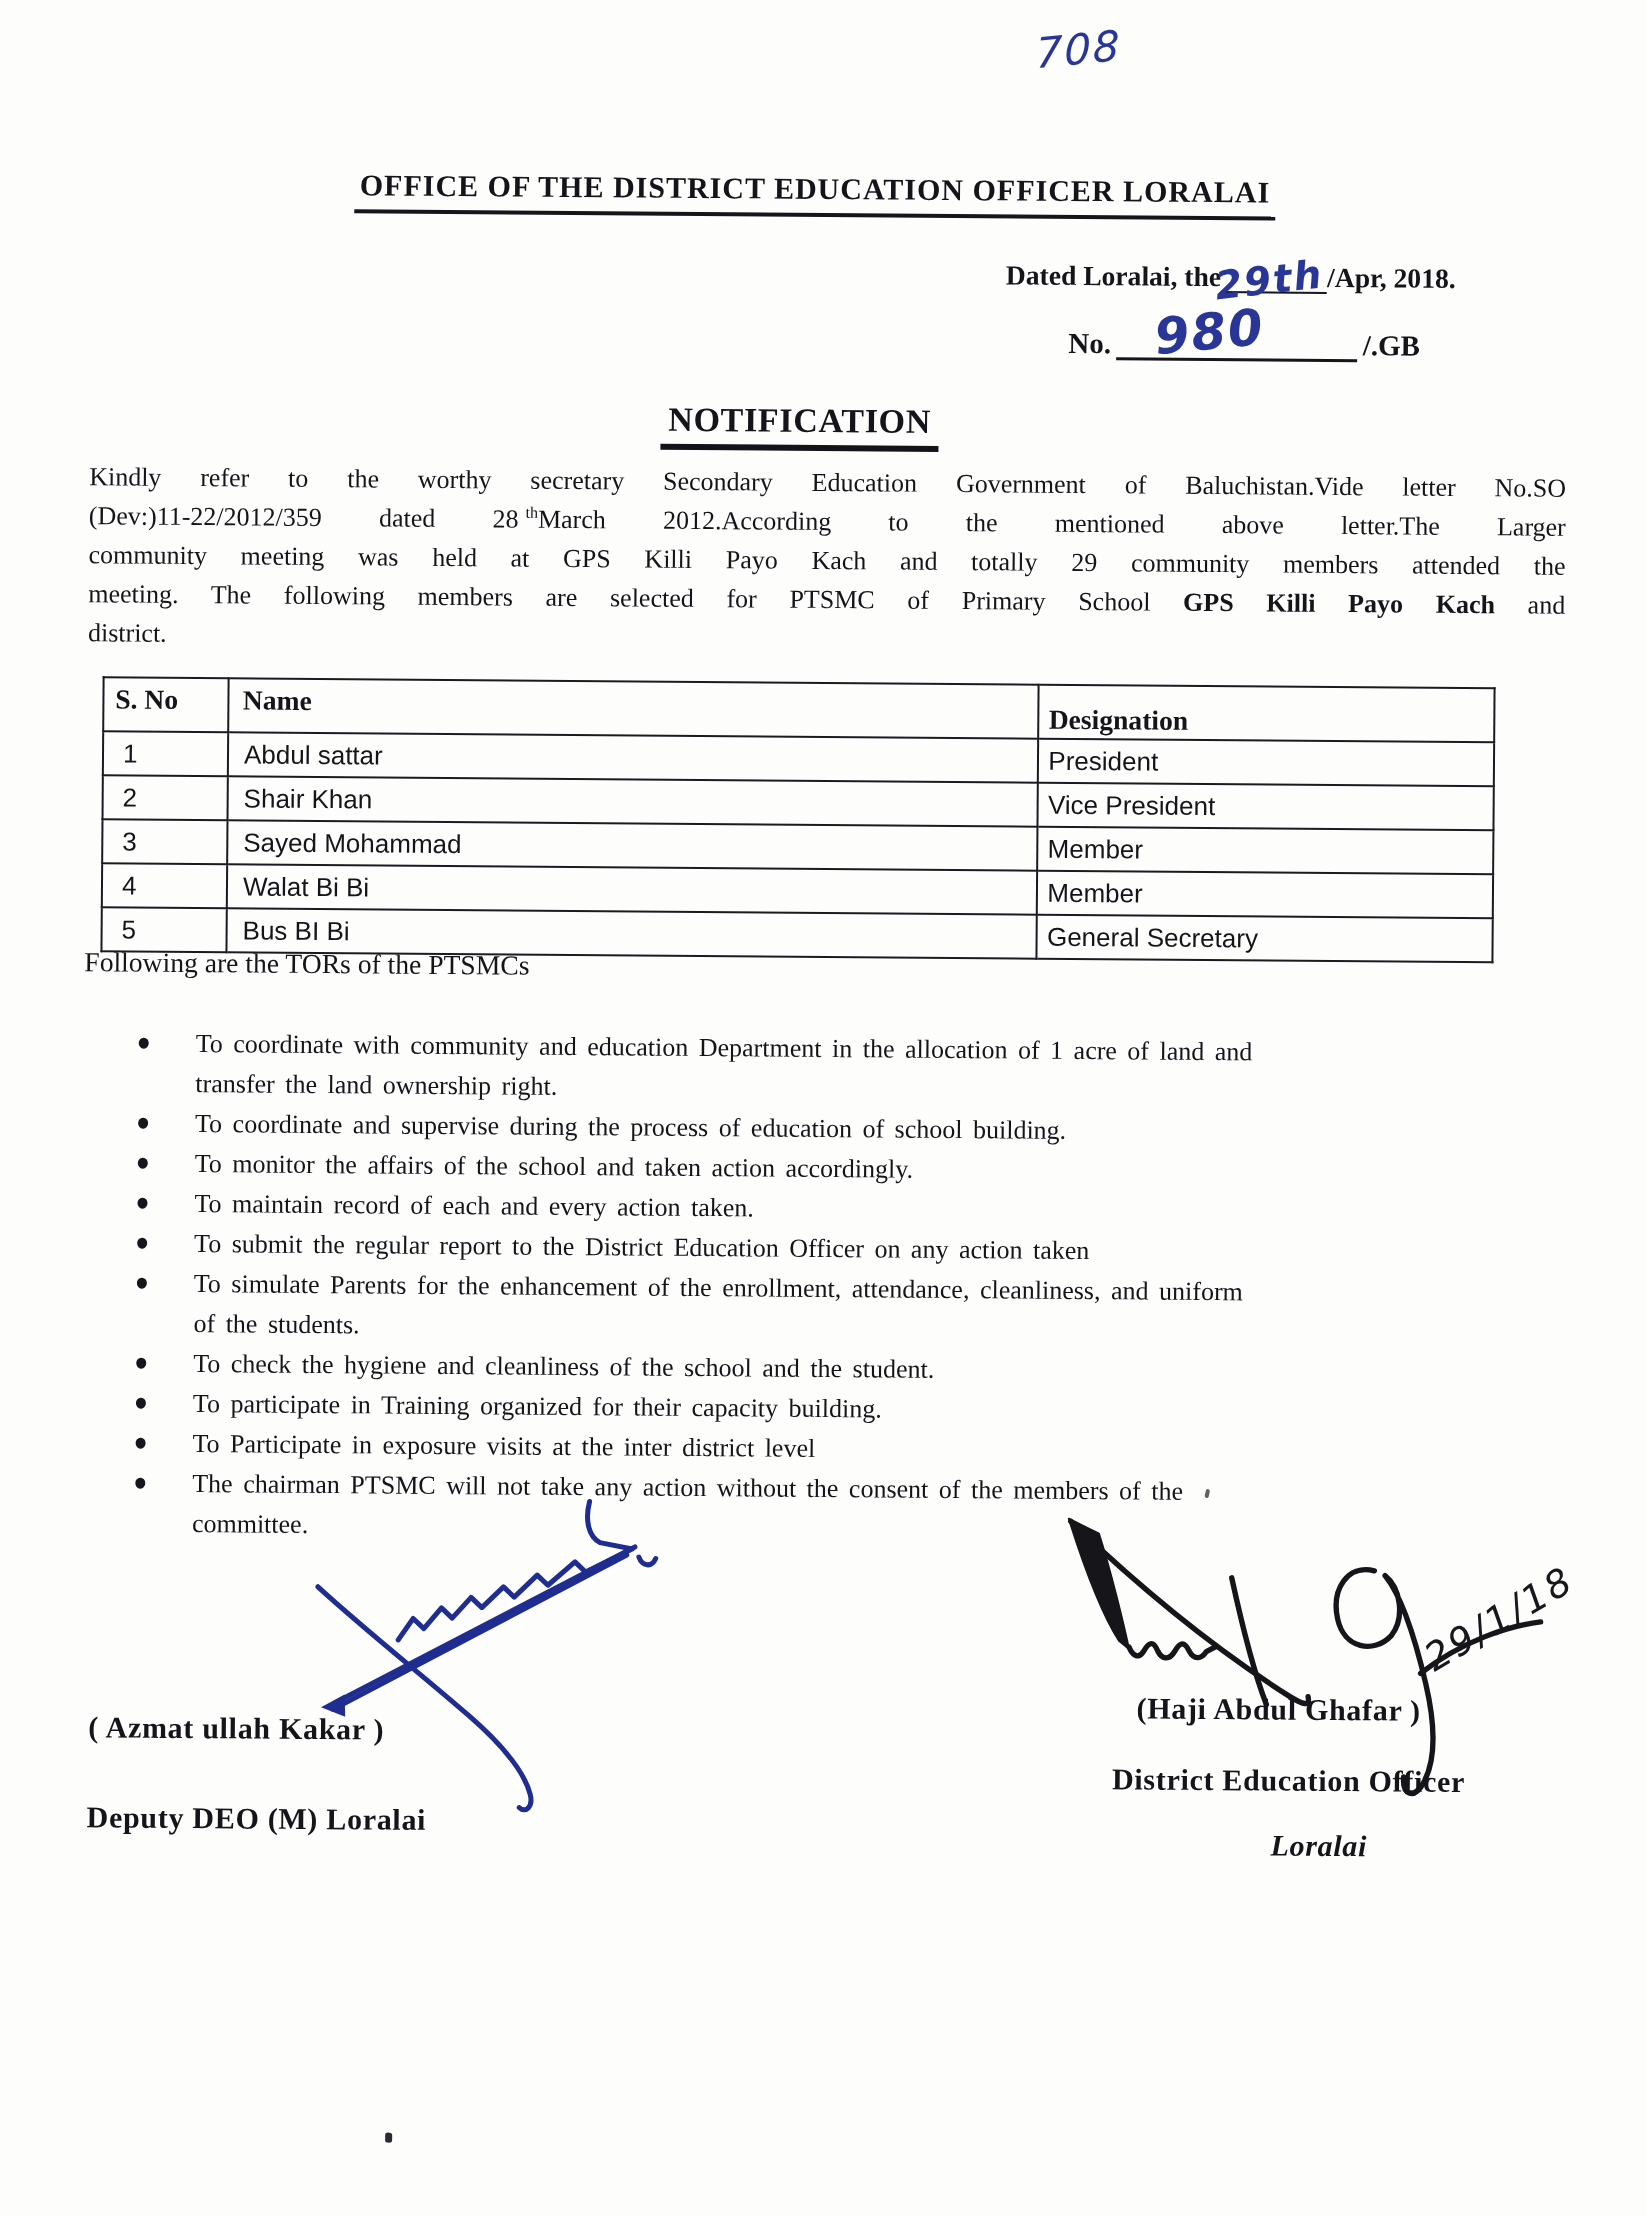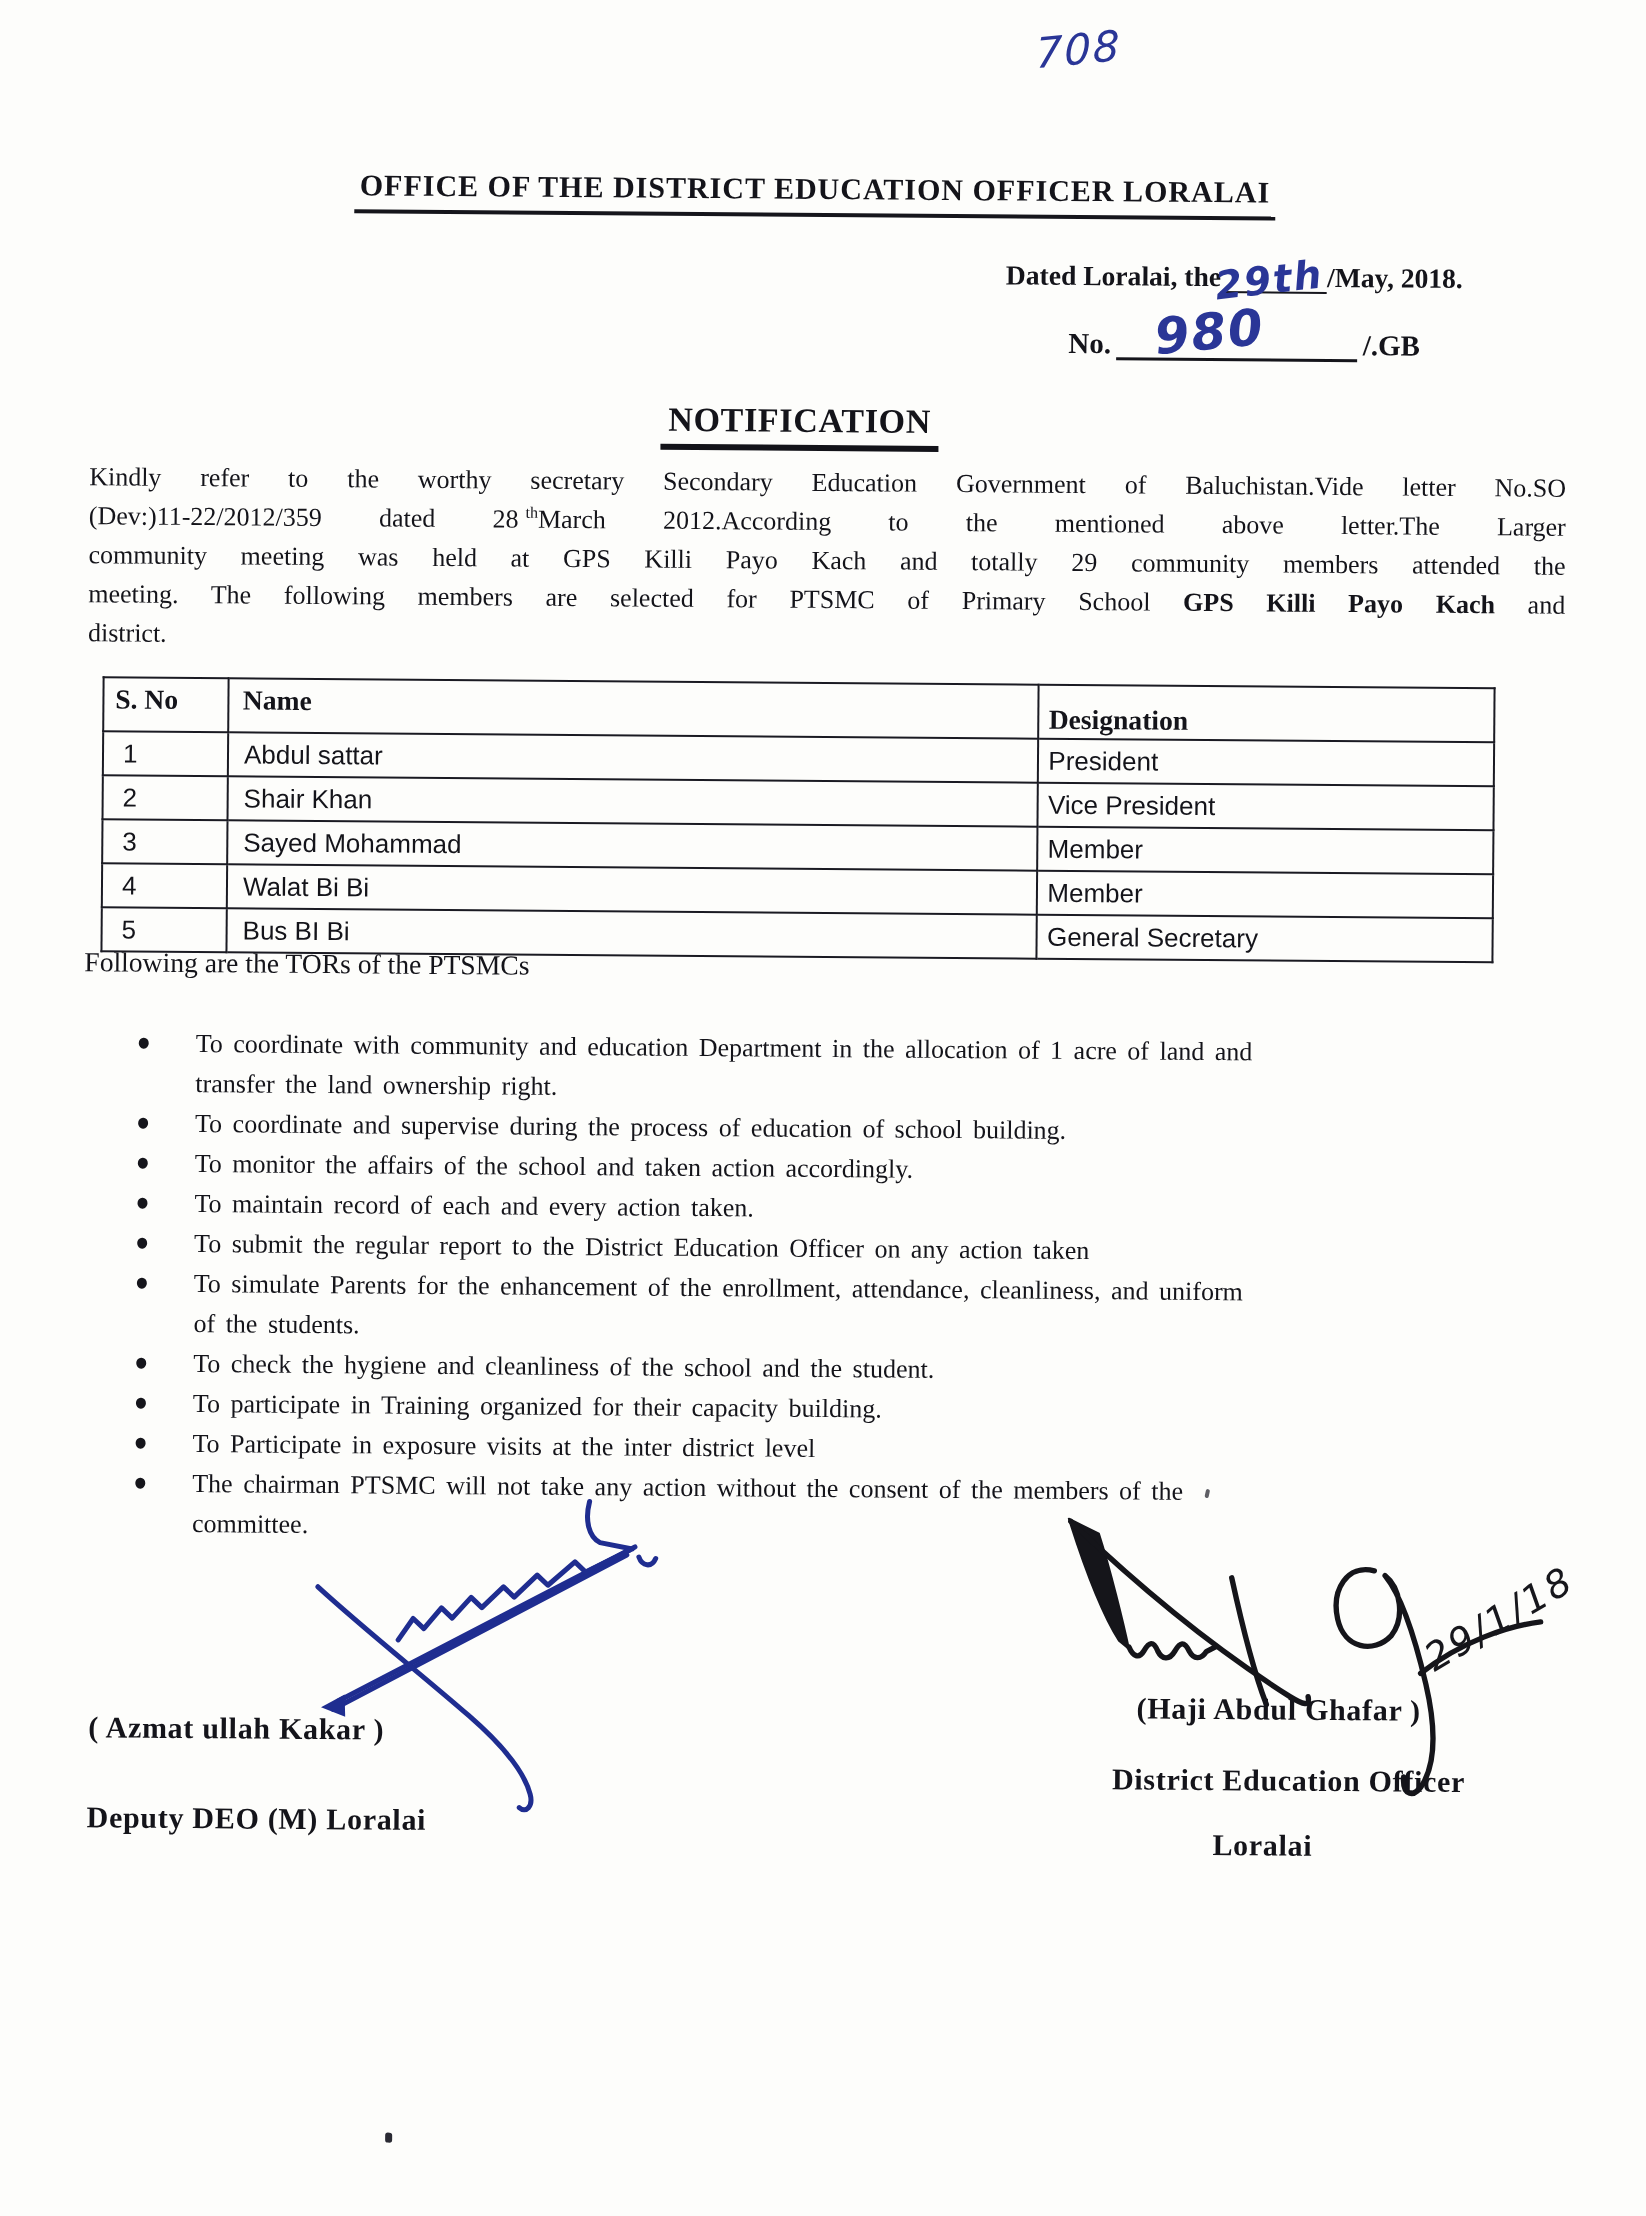--- a/index.html
+++ b/index.html
@@ -60,21 +60,21 @@
   ul.tors li{position:relative;padding-left:58px;margin:0;}
   ul.tors li::before{content:"";position:absolute;left:1.3px;top:14px;width:10px;height:11.4px;border-radius:50%;background:#15151b;}
 
   
   .sig-svg{position:absolute;left:0;top:0;width:1646px;height:2216px;pointer-events:none;}
   .sig-name,.sig-title{position:absolute;font-size:30px;font-weight:bold;letter-spacing:0.7px;white-space:nowrap;}
   .left-name{left:95px;top:1716px;}
   .left-title{left:94px;top:1806px;}
   .right-name{left:1143px;top:1689px;}
   .right-title{left:1119px;top:1760px;}
-  .right-loc{left:1220px;top:1825px;}
+  .right-loc{left:1278px;top:1825px;font-style:italic;}
   .hand-sigdate{position:absolute;left:1434px;top:1634px;font-size:38px;color:#17171c;
     transform:rotate(-31deg);transform-origin:left center;letter-spacing:2.7px;white-space:nowrap;}
 
   
   .fleck{position:absolute;border-radius:2.7px;background:#2a2a33;}
   .fleck-1{left:1210px;top:1486px;width:4px;height:9.4px;transform:rotate(12deg);opacity:.75;}
   .fleck-2{left:395px;top:2136px;width:6.7px;height:10px;}
 </style>
 </head>
 <body>
@@ -82,21 +82,21 @@
 <div class="page">
   <div class="scan">
 
     <div class="stamp-708 hand blue">708</div>
 
     <div class="title-wrap">
       <span class="office-title">OFFICE OF THE DISTRICT EDUCATION OFFICER LORALAI</span>
     </div>
 
     <div class="dated-line">
-      <span>Dated Loralai, the</span><span class="date-blank"><span class="hand blue hand-date">29th</span></span><span>/May, 2018.</span>
+      <span>Dated Loralai, the</span><span class="date-blank"><span class="hand blue hand-date">29th</span></span><span>/Apr, 2018.</span>
     </div>
 
     <div class="no-line">
       <span>No.</span><span class="no-blank"><span class="hand blue hand-no">980</span></span><span>/.GB</span>
     </div>
 
     <div class="notif-wrap">
       <span class="notif-heading">NOTIFICATION</span>
     </div>
 

